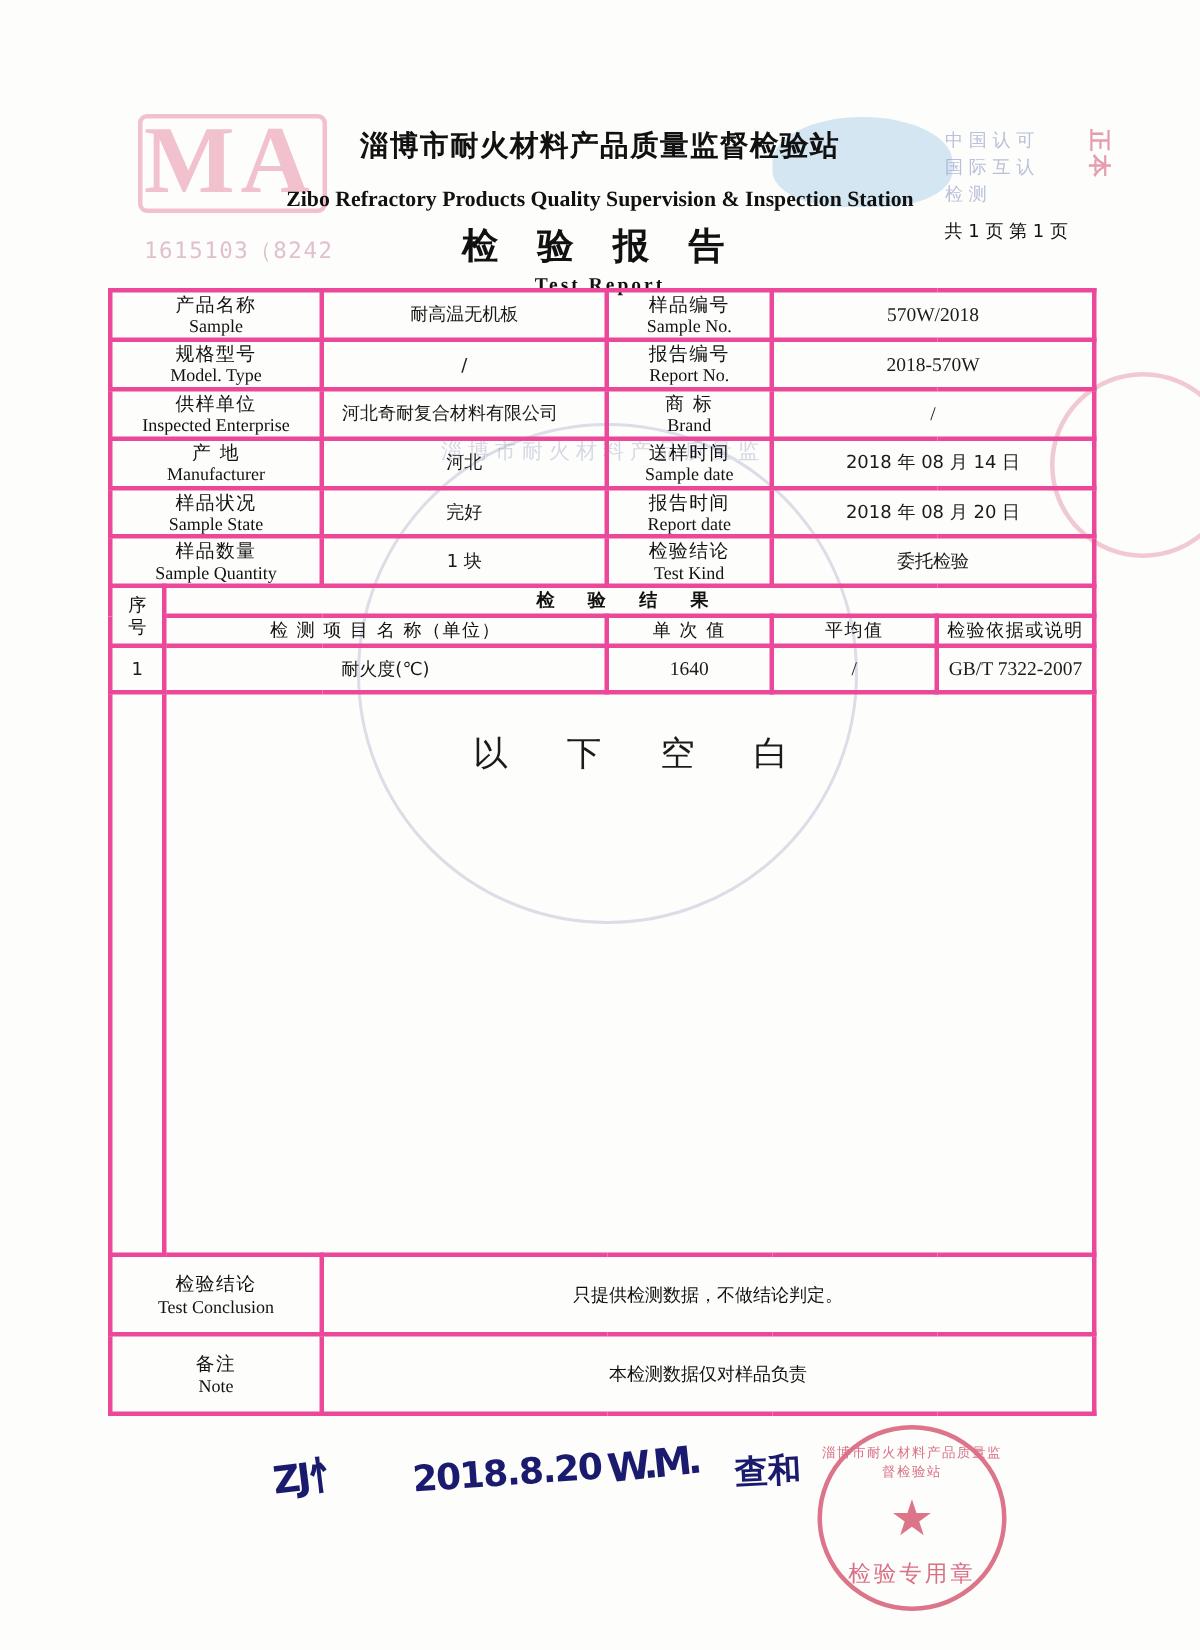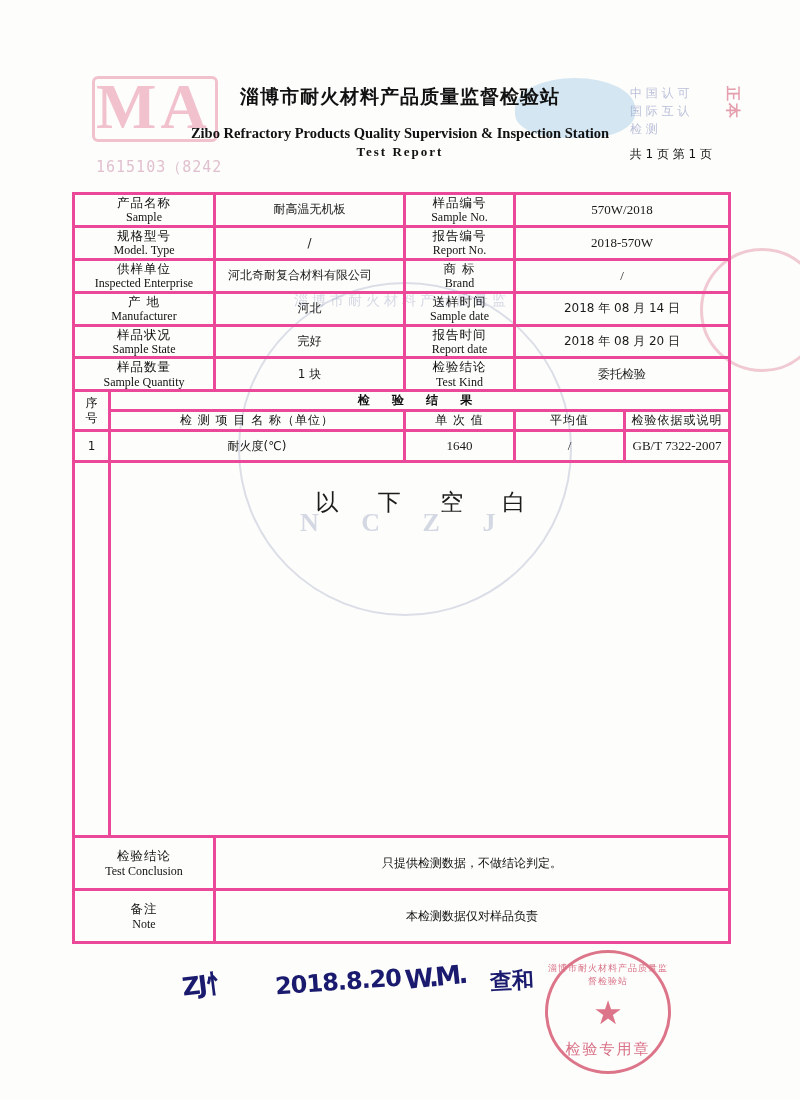--- a/index.html
+++ b/index.html
@@ -300,26 +300,26 @@
 
   <div class="stamp wm-ma-box"></div>
   <div class="stamp wm-ma">MA</div>
   <div class="stamp wm-cnas"></div>
   <div class="stamp wm-code1">1615103（8242</div>
   <div class="stamp wm-code2">中 国 认 可<br>国 际 互 认<br>检 测</div>
   <div class="stamp wm-code3">正本</div>
 
   <div class="stamp wm-big-circle"></div>
   <div class="stamp wm-arc-top">淄博市耐火材料产品质量监</div>
-  <div class="stamp wm-nczj">N C Z J</div>
   <div class="stamp stamp-red-round2"></div>
 
   <div class="header">
     <div class="cn-title">淄博市耐火材料产品质量监督检验站</div>
     <div class="en-title">Zibo Refractory Products Quality Supervision  &amp;  Inspection Station</div>
+    <div class="report-cn">检 验 报 告</div>
     <div class="report-en">Test    Report</div>
   </div>
   <div class="pagecount">共 1 页 第 1 页</div>
 
   <table class="main">
     <colgroup>
       <col style="width:36px">
       <col style="width:105px">
       <col style="width:190px">
       <col style="width:110px">

